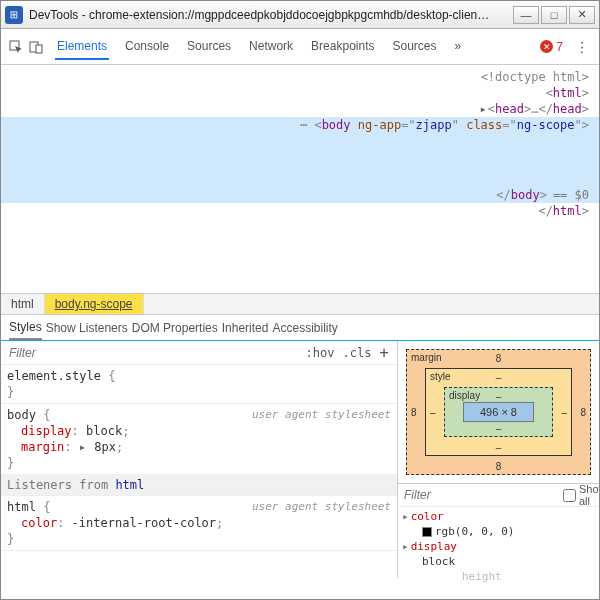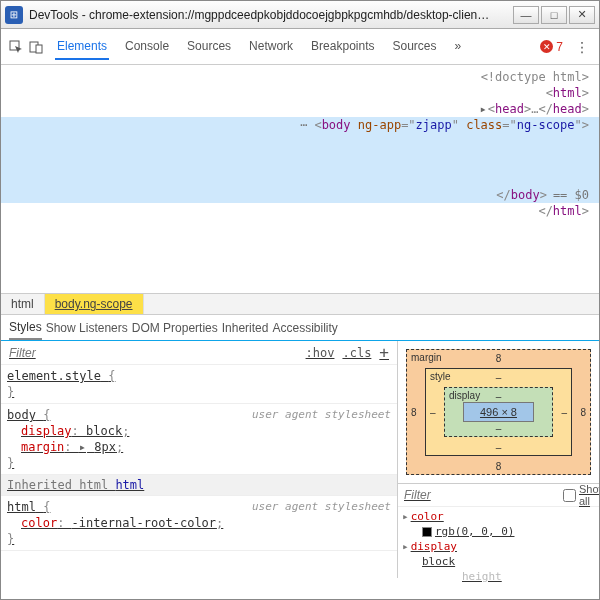--- a/index.html
+++ b/index.html
@@ -32,21 +32,21 @@
 .crumb span { padding: 3px 10px; color:#444; position:relative; border-right:1px solid #ddd;}
 .crumb span.active { background:#fde047;text-decoration:underline;}
 .subtabs { height:26px; border-bottom:1px solid #0ea5e9; display:flex; align-items:center; gap:4px; padding:0 8px;}
 .subtab { color:#555; padding:4px 0;}
 .subtab.active { color:#333; border-bottom:2px solid #888;}
 .filterrow { display:flex; align-items:center; border-bottom:1px solid #eee; height:24px; padding:0 4px;}
 .filterrow input { border:none; outline:none; flex:1; font-size:12px; font-style:italic; color:#888; padding:2px 4px;}
 .hov { color:#555; padding:0 4px;}
 .cls { color:#555; padding:0 4px;}
 .plus { font-size:16px; color:#555; padding:0 4px;}
-.lower { display:flex; height: 237px; text-decoration: underline;}
+.lower { display:flex; height: 237px;}
 .styles { flex:1; overflow:auto; font-family: Consolas, monospace; font-size:12px;}
 .rule { border-bottom:1px solid #eee; padding: 3px 6px; line-height:16px;}
 .ruleorigin { float:right; color:#999; font-style:italic; font-size:11px;}
 .sel-css { color:#333;}
 .prop { padding-left:14px;}
 .propn { color:#c80000;}
 .propv { color:#333;}
 .inherit { background:#f1f1f1; color:#777; padding:3px 6px; border-bottom:1px solid #eee;}
 .inherit .ih-tag{ color:#1a1aa6;}
 .boxpanel { width:202px; border-left:1px solid #ccc; display:flex; flex-direction:column;}
@@ -147,21 +147,21 @@
       <div><span class="sel-css">element.style</span> <span class="punct">{</span></div>
       <div><span class="punct">}</span></div>
     </div>
     <div class="rule">
       <span class="ruleorigin">user agent stylesheet</span>
       <div><span class="sel-css">body</span> <span class="punct">{</span></div>
       <div class="prop"><span class="propn">display</span><span class="punct">: </span><span class="propv">block</span><span class="punct">;</span></div>
       <div class="prop"><span class="propn">margin</span><span class="punct">: </span><span class="arrow">▸</span> <span class="propv">8px</span><span class="punct">;</span></div>
       <div><span class="punct">}</span></div>
     </div>
-    <div class="inherit"><span>Inherited html </span><span class="ih-tag">html</span></div>
+    <div class="inherit"><span>Listeners from </span><span class="ih-tag">html</span></div>
     <div class="rule">
       <span class="ruleorigin">user agent stylesheet</span>
       <div><span class="sel-css">html</span> <span class="punct">{</span></div>
       <div class="prop"><span class="propn">color</span><span class="punct">: </span><span class="propv">-internal-root-color</span><span class="punct">;</span></div>
       <div><span class="punct">}</span></div>
     </div>
   </div>
 
   <div class="boxpanel">
     <div class="boxmodel">

